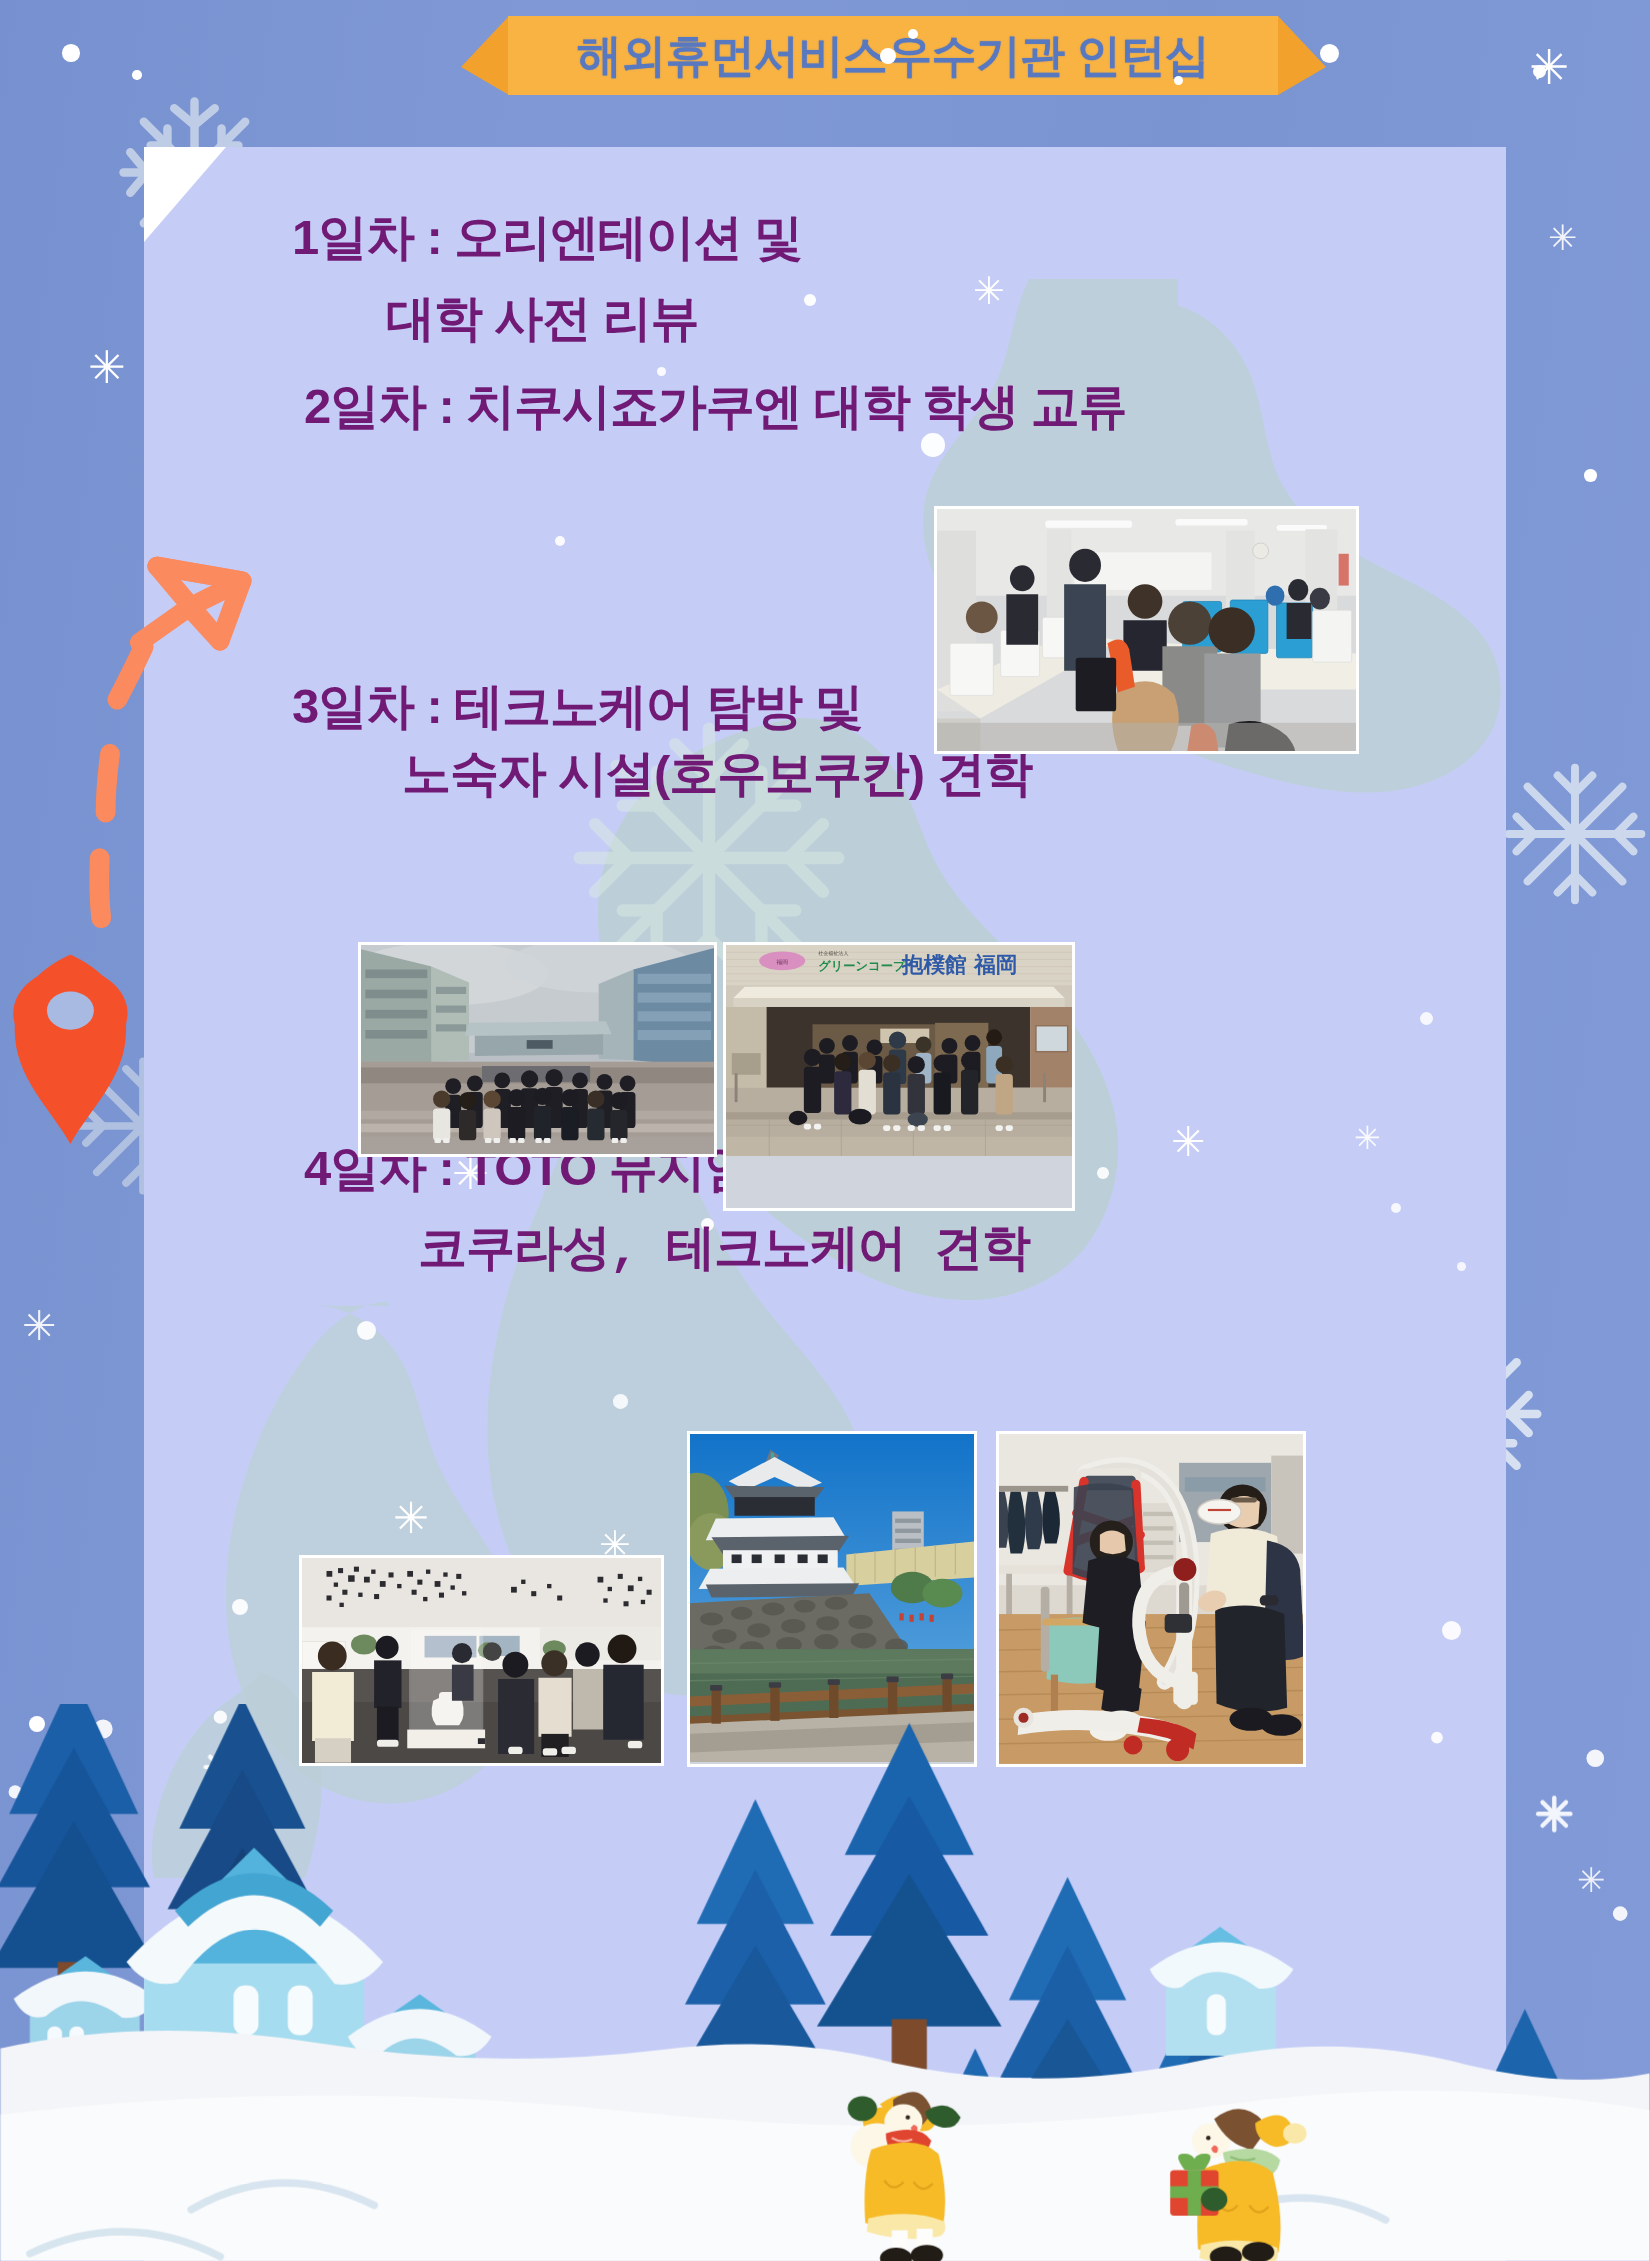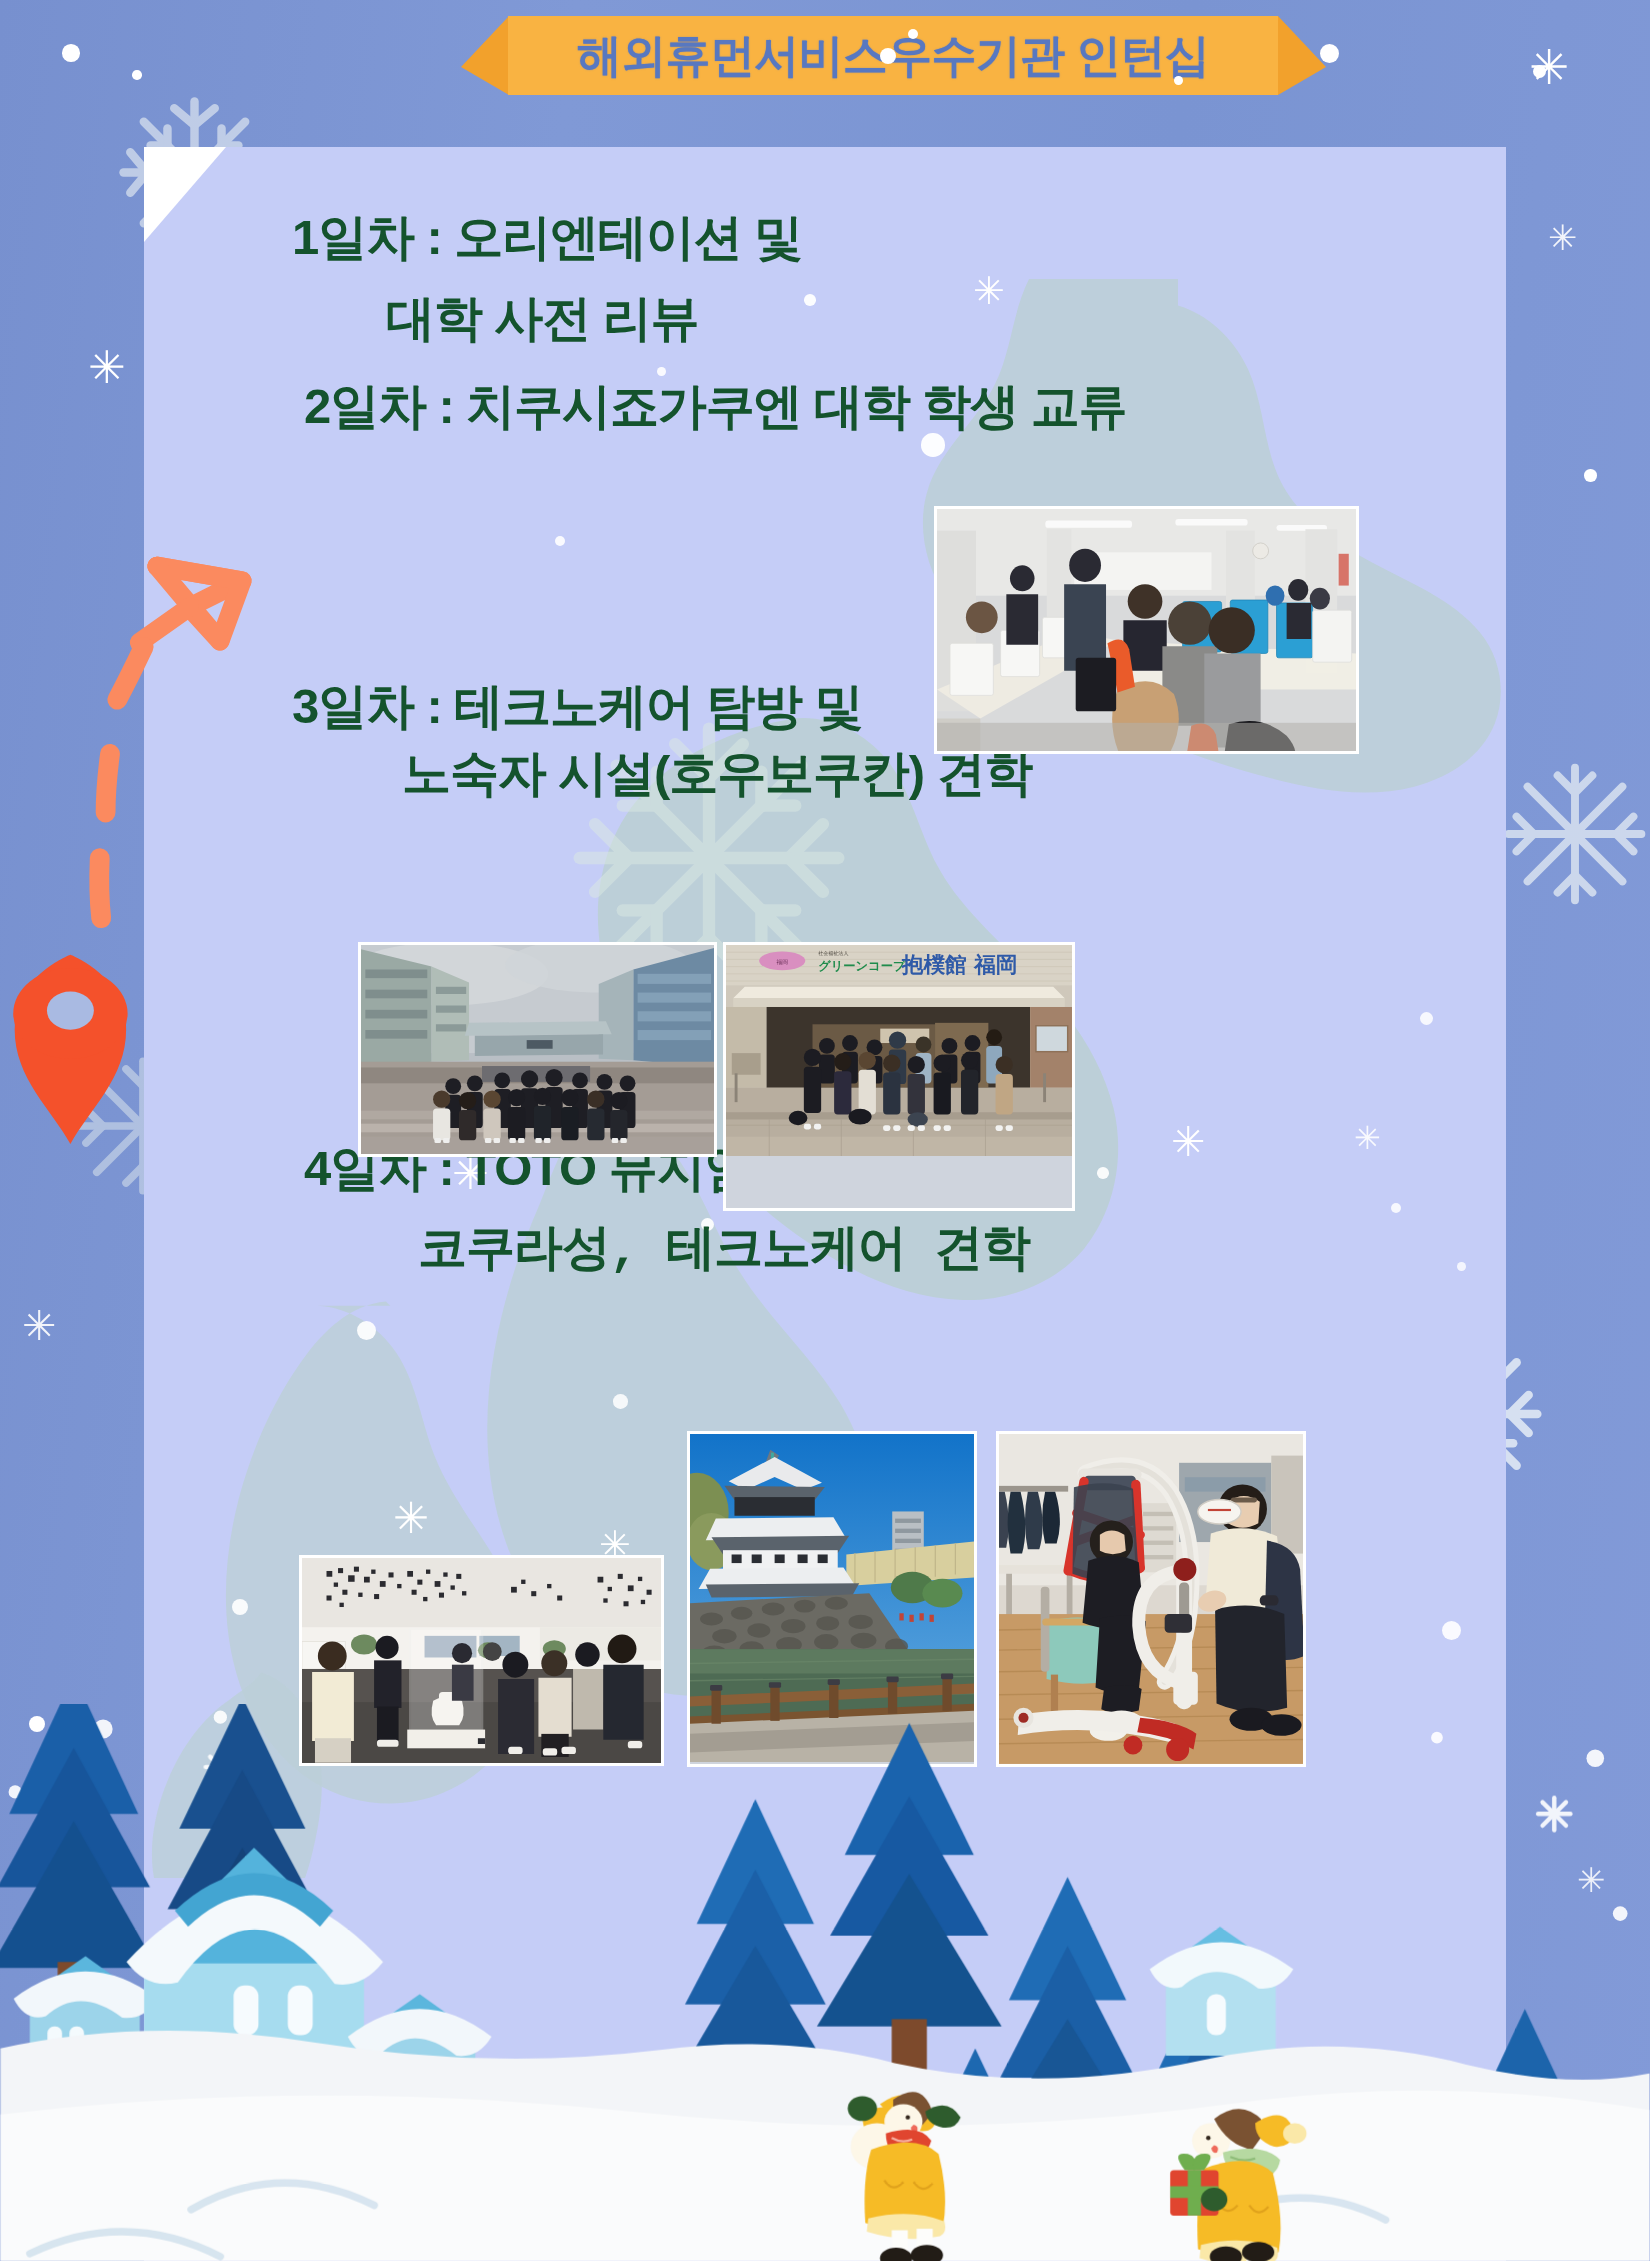--- a/index.html
+++ b/index.html
@@ -89,21 +89,21 @@
     font-size: 45px;
     font-weight: 900;
     letter-spacing: -0.7px;
     white-space: nowrap;
     text-shadow: 0 0 1.5px rgba(88,120,192,.6);
   }
 
   
   .day-block { position: absolute; z-index: 14; }
   .day-line {
-    color: #14532d;
+    color: #701a75;
     font-size: 49px;
     font-weight: 900;
     letter-spacing: -1.1px;
     line-height: 1.0;
     white-space: nowrap;
   }
   .indent-1 { padding-left: 94px; }
   .indent-2 { padding-left: 110px; }
   .indent-3 { padding-left: 114px; font-family: Liberation Mono, monospace; }
 

